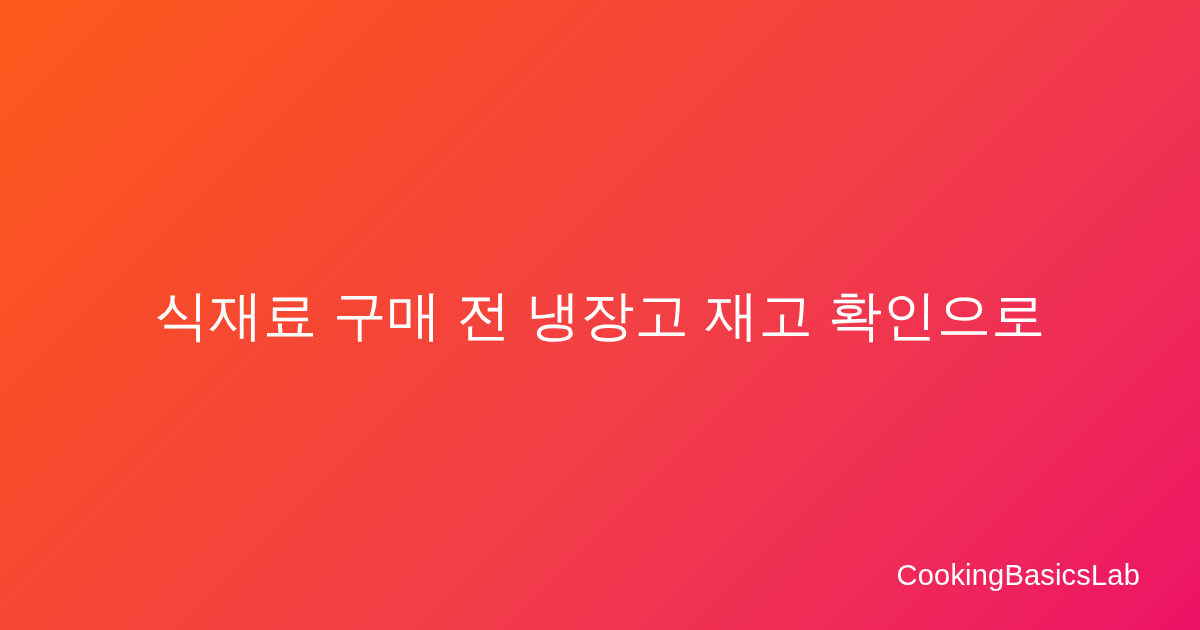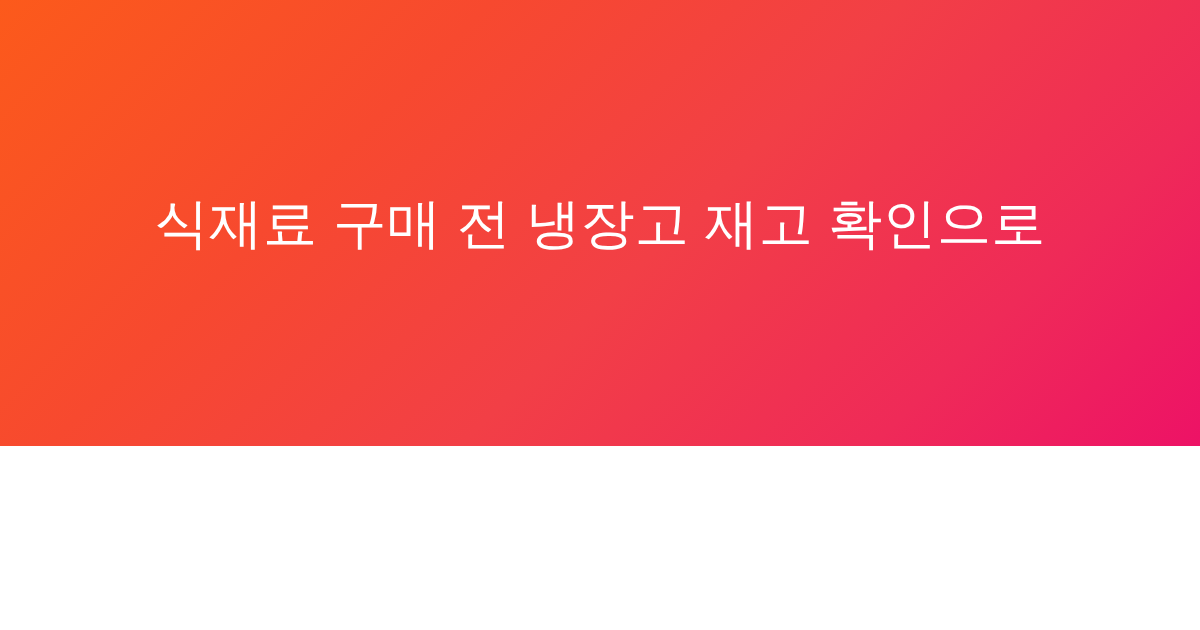--- a/index.html
+++ b/index.html
@@ -11,21 +11,21 @@
   body {
     width: 1200px;
     height: 630px;
     overflow: hidden;
     font-family: "Liberation Sans", "DejaVu Sans", sans-serif;
   }
 
   #card {
     position: relative;
     width: 1200px;
-    height: 446px;
+    height: 630px;
     box-sizing: border-box;
     display: flex;
     flex-direction: column;
     justify-content: center;
     align-items: center;
     background-image: linear-gradient(135deg, #FC5A1B 0%, #F7492F 30%, #F23F46 55%, #EF2A58 80%, #ED1266 100%);
     background-color: #F5463E;
     overflow: hidden;
   }
 
@@ -75,14 +75,17 @@
 </style>
 </head>
 <body>
 
 <div id="card">
 
   <div id="title-block">
     <h1 id="card-title">식재료 구매 전 냉장고 재고 확인으로</h1>
   </div>
 
+  <div id="brand-block">
+    <span id="brand-name">CookingBasicsLab</span>
+  </div>
 
 </div>
 
 </body></html>

